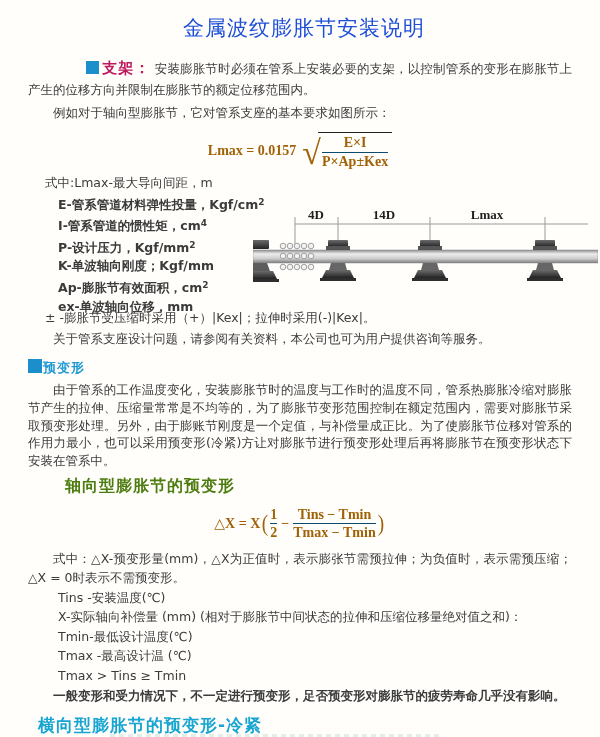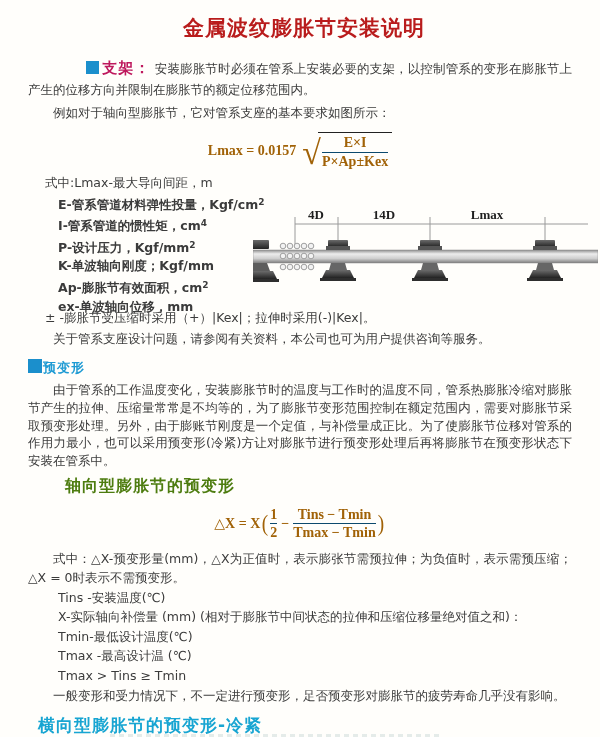--- a/index.html
+++ b/index.html
@@ -5,21 +5,21 @@
   html,body{margin:0;padding:0;}
   body{
     width:600px;height:737px;background:#fffefb;overflow:hidden;
     font-family:"DejaVu Sans","Liberation Sans",sans-serif;
     color:#3b3b3b;
   }
   .page{position:relative;width:600px;height:737px;overflow:hidden;}
 
   .title{
     margin:14px 0 0 8px;text-align:center;
-    font-size:21px;font-weight:bold;color:#b91c1c;letter-spacing:1px;
+    font-size:21px;font-weight:normal;color:#1d4ed8;letter-spacing:1px;
   }
 
   p{margin:0;}
   .body-text{font-size:12.5px;line-height:1.6;text-align:justify;}
 
   .para-support{margin:14px 28px 0 28px;text-indent:58px;}
   .sq{
     display:inline-block;width:13px;height:13px;background:#1b8fcc;
     margin-right:3px;vertical-align:-1px;
   }
@@ -55,21 +55,21 @@
 
   .para-predeform{margin:4px 28px 0 28px;text-indent:2em;line-height:1.42;}
 
   .sub-head{margin:6px 0 0 65px;font-size:16px;font-weight:bold;color:#4d7c0f;letter-spacing:1px;}
   .sub-head2{margin:8px 0 0 38px;font-size:17px;font-weight:bold;color:#18a5d2;letter-spacing:1px;}
 
   .formula-dx{margin-top:8px;height:38px;}
 
   .para-explain{margin:6px 28px 0 28px;text-indent:2em;line-height:1.55;}
   .axial-lines{margin-left:58px;font-size:12.5px;line-height:19.5px;white-space:nowrap;}
-  .axial-note{margin:1px 28px 0 28px;text-indent:2em;white-space:nowrap;}
+  .axial-note{margin:1px 28px 0 28px;text-indent:2em;white-space:nowrap;font-weight:bold;}
 
   .clipped-strip{
     position:absolute;left:110px;bottom:0;width:330px;height:3px;opacity:.22;
     background:repeating-linear-gradient(90deg,#8aa 0 5px,transparent 5px 9px);
   }
 </style>
 </head>
 <body>
 
 <div class="page">

